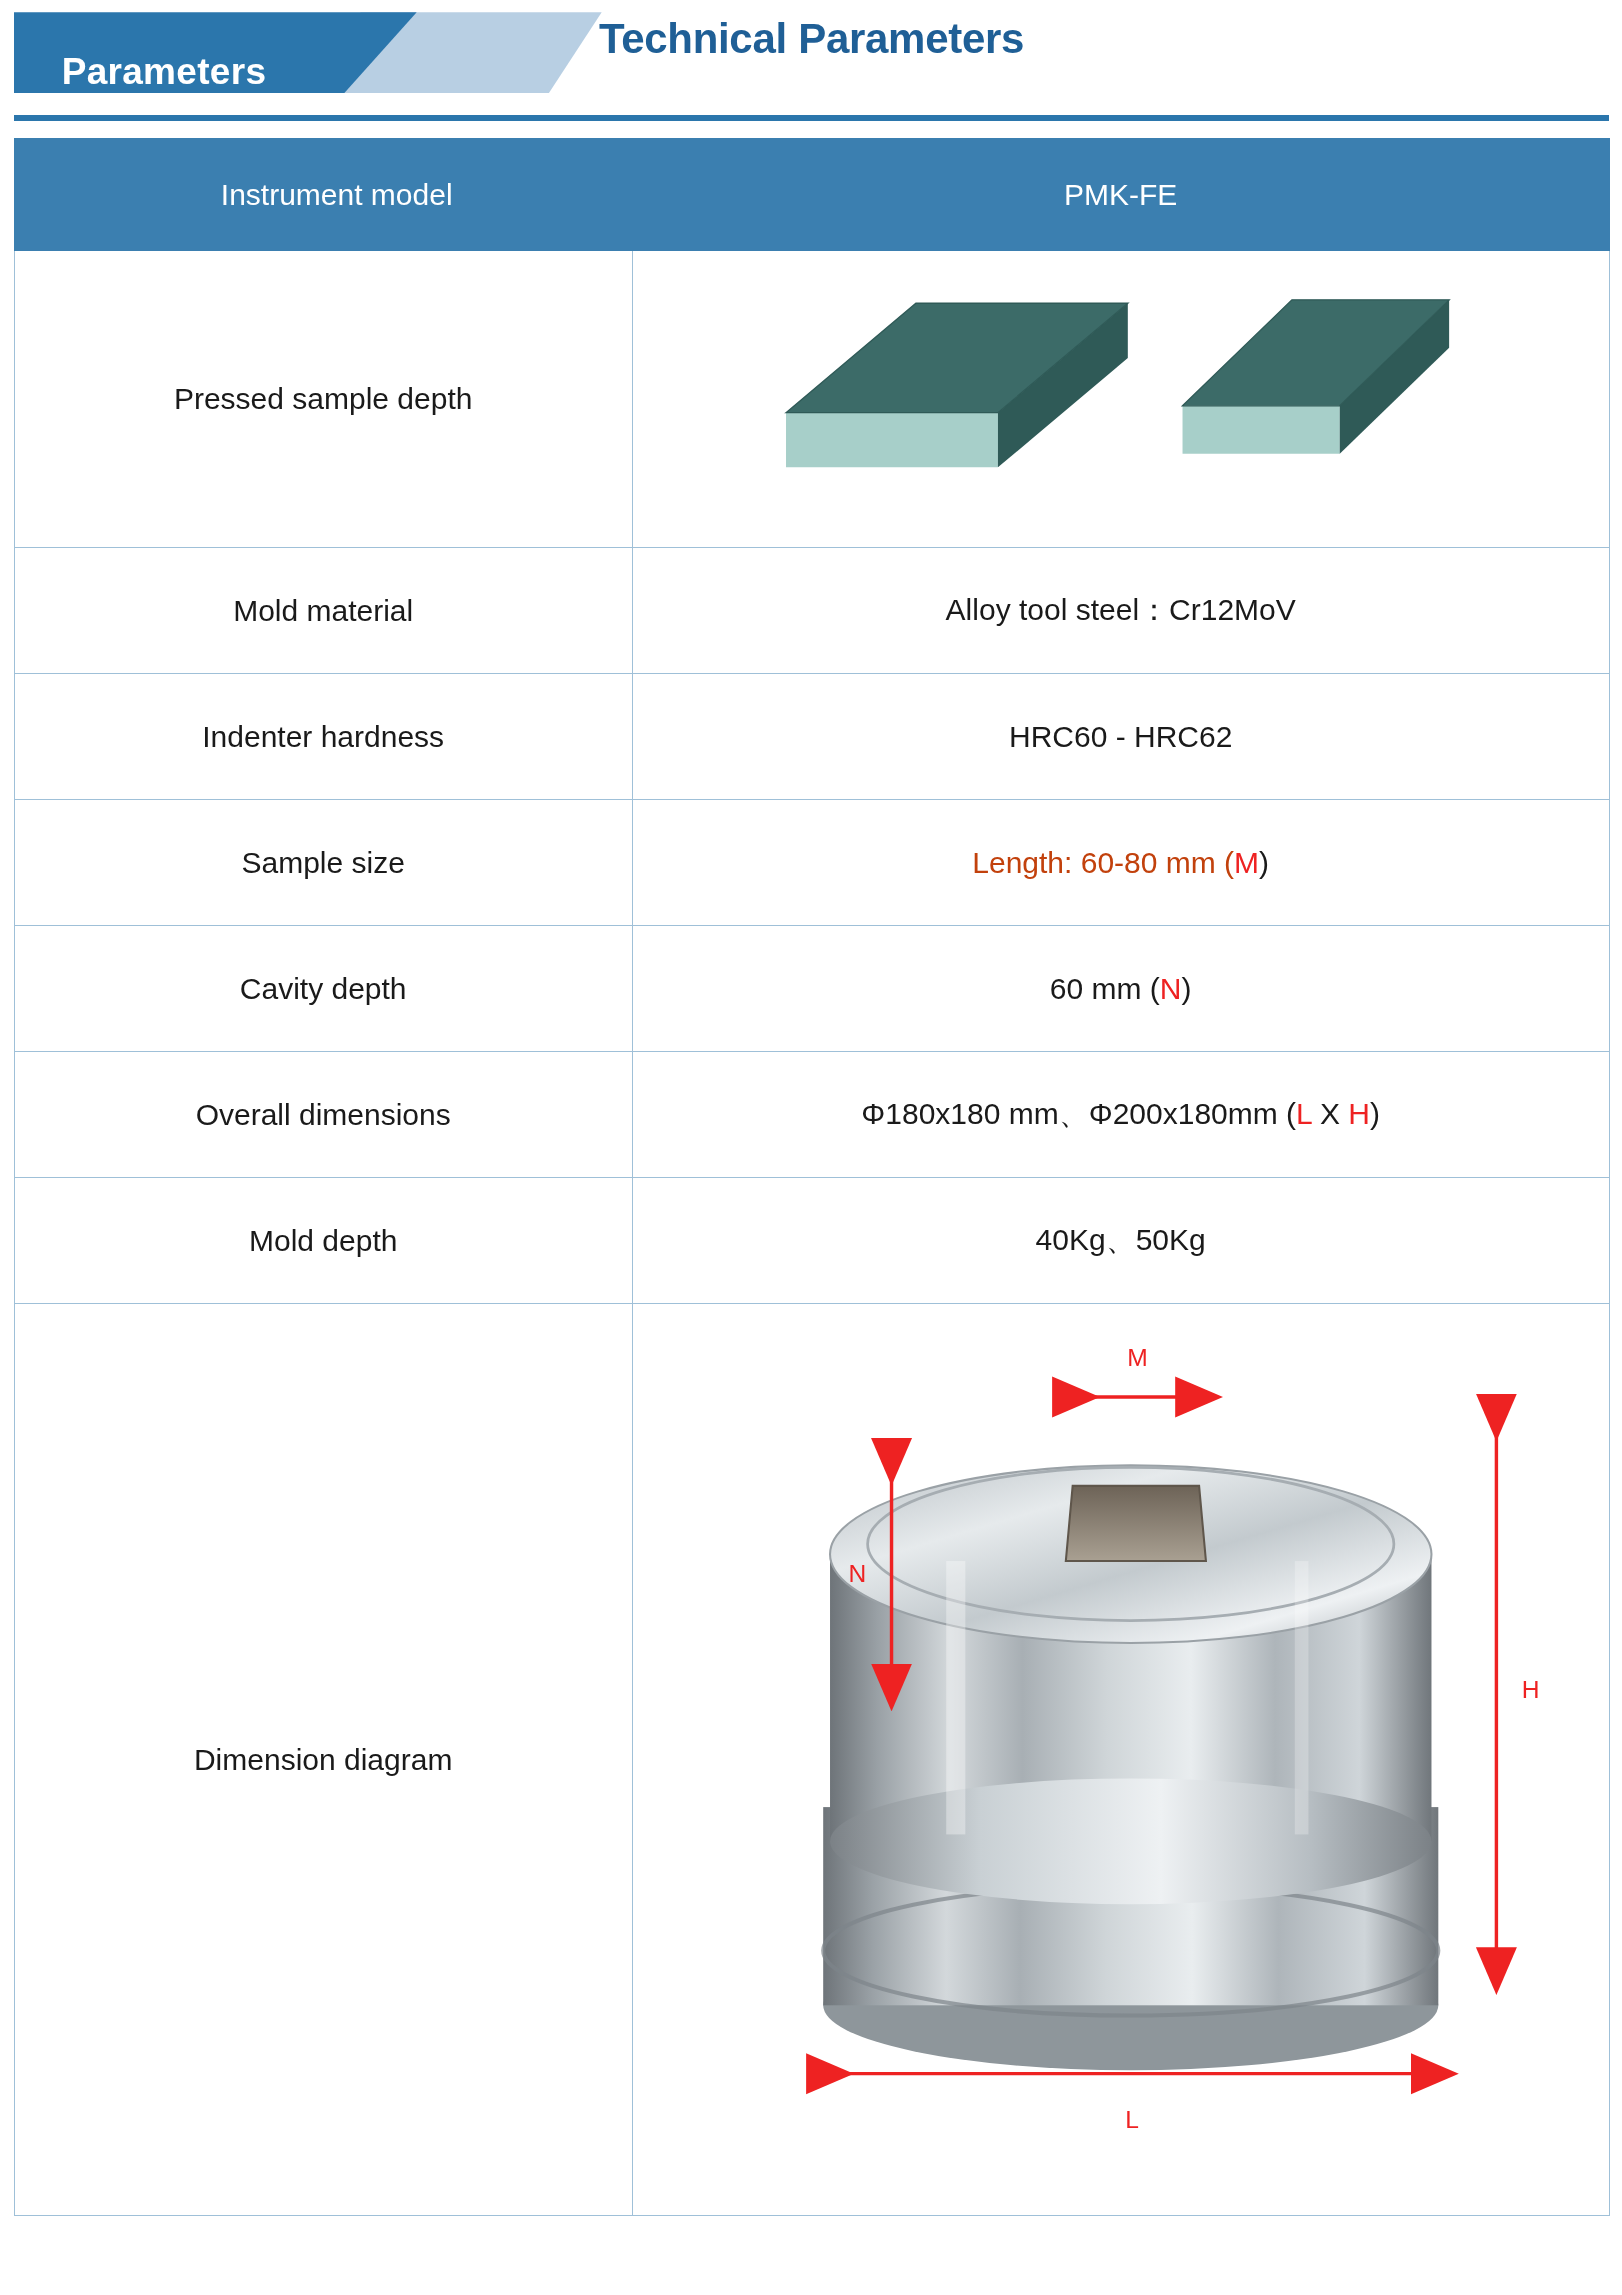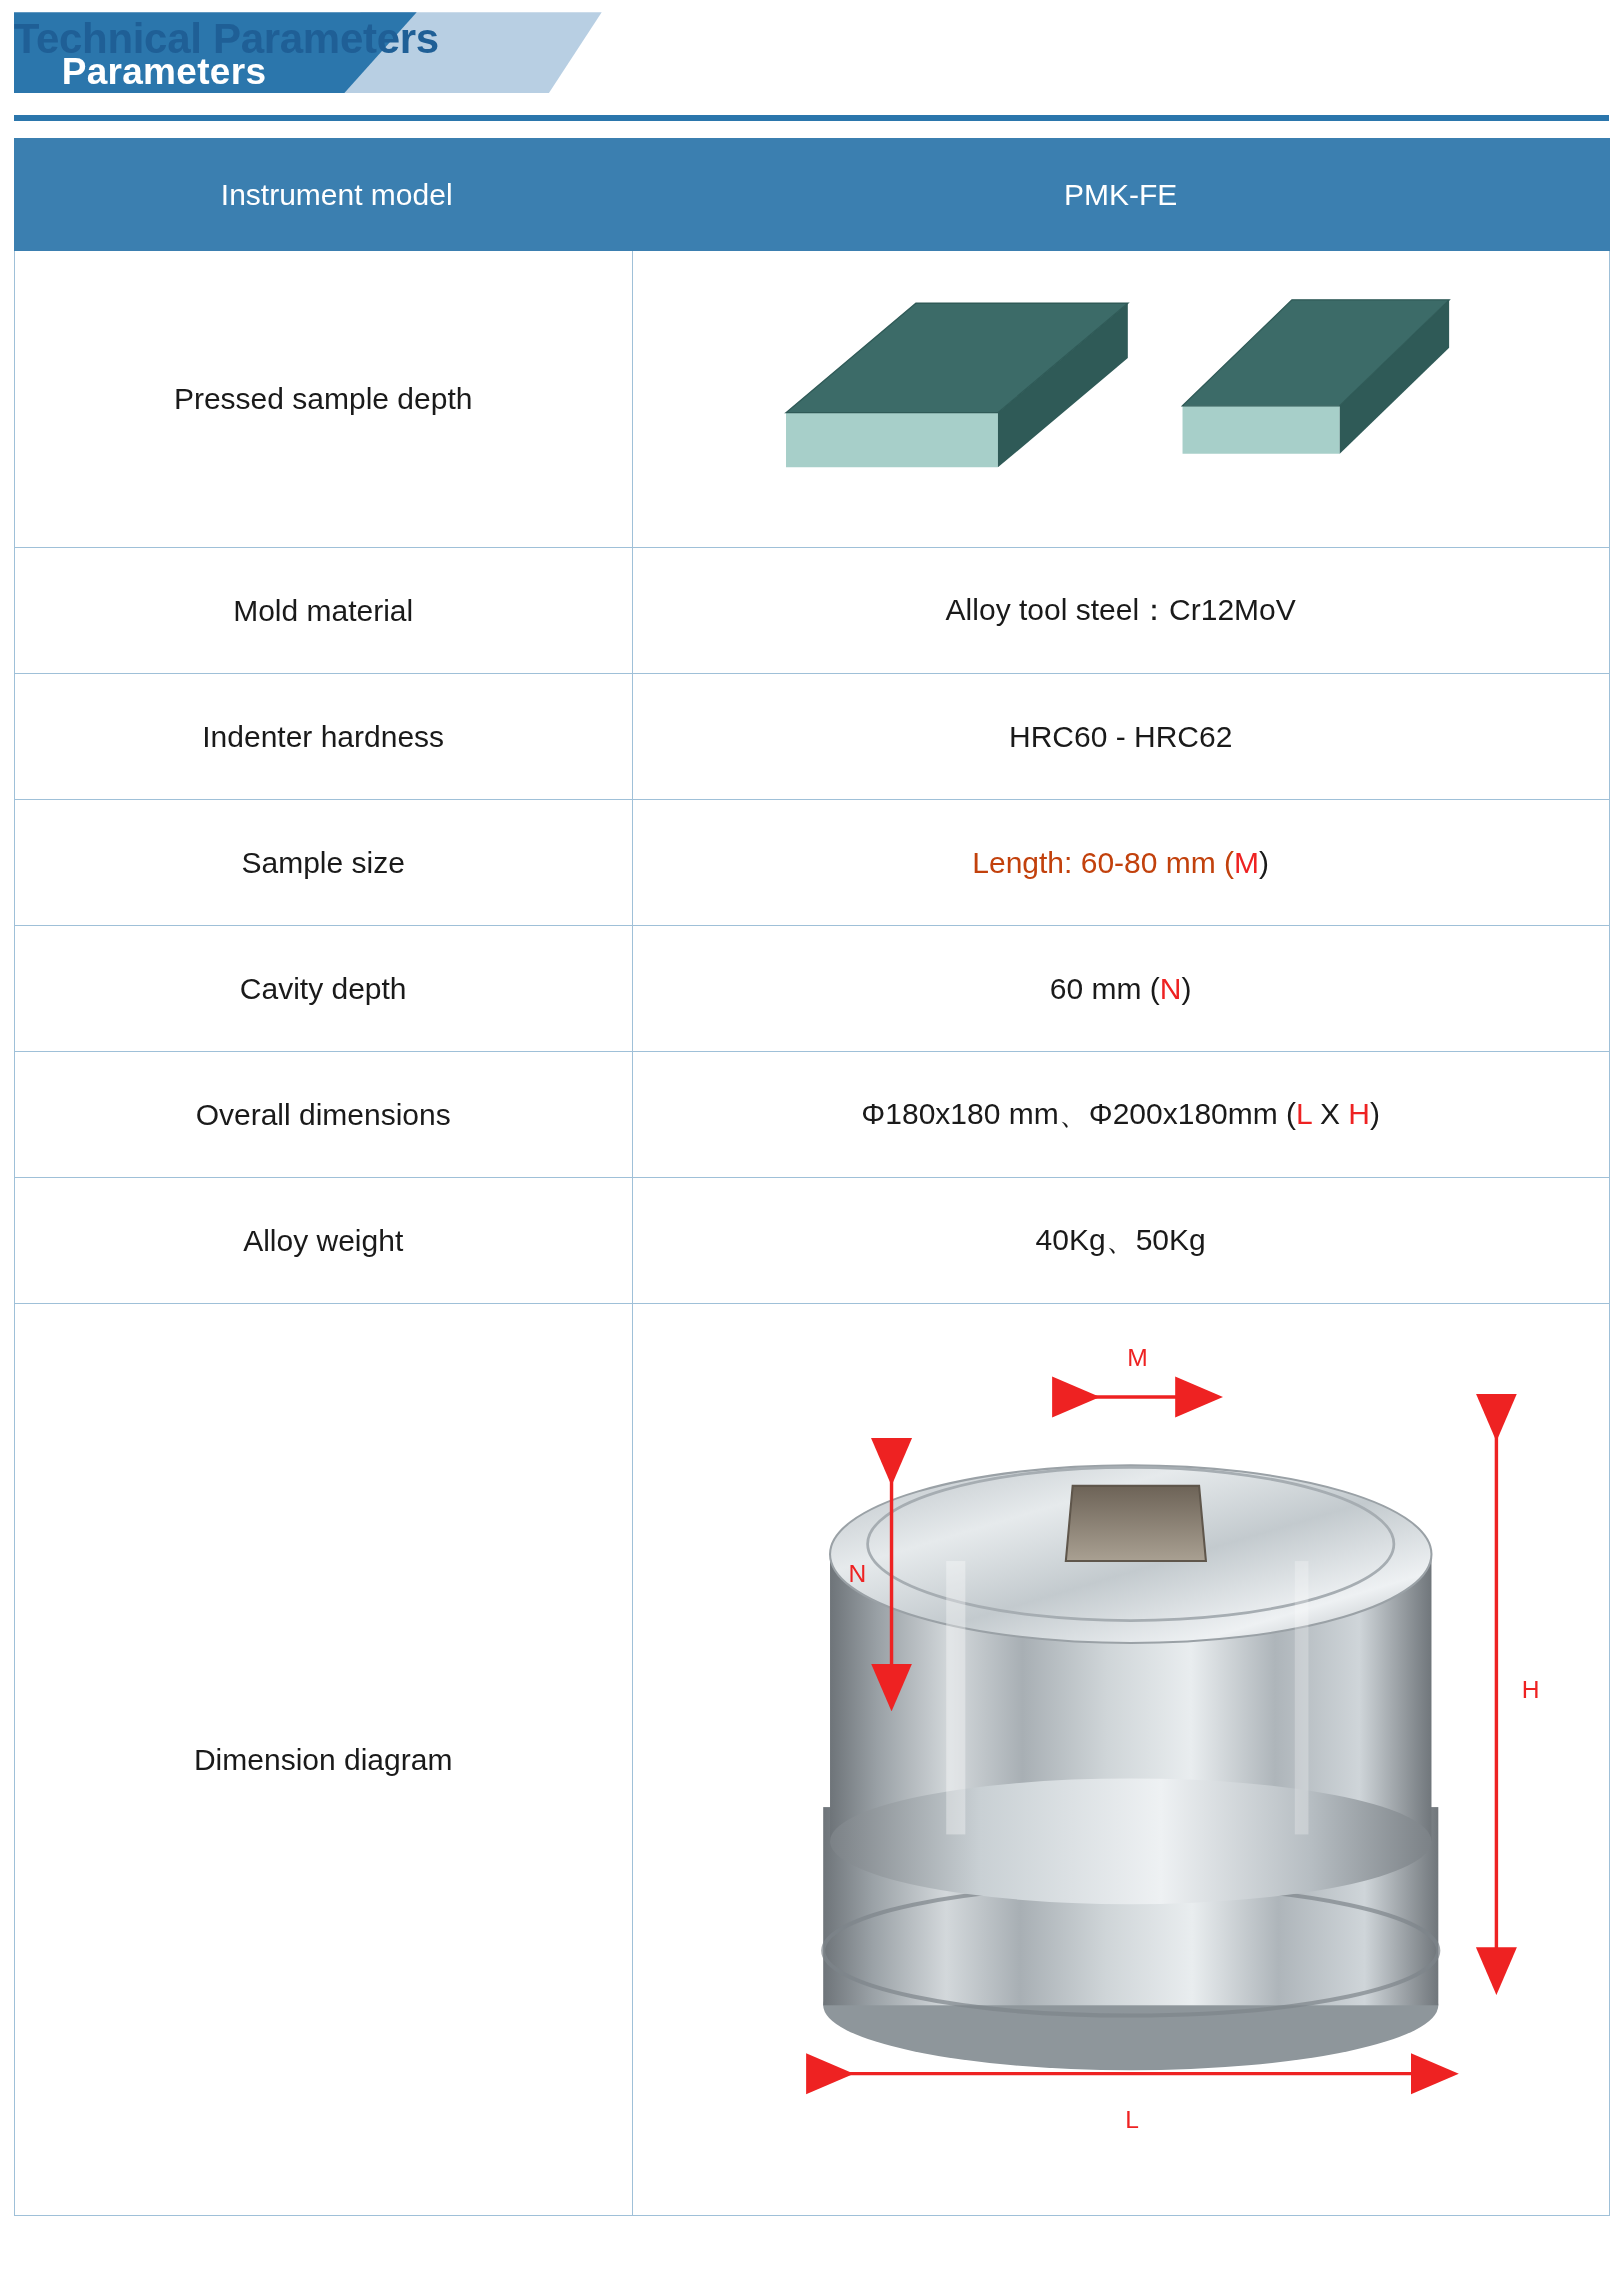--- a/index.html
+++ b/index.html
@@ -59,20 +59,21 @@
     width: 294px;
     background: #b8cfe3;
     clip-path: polygon(18% 0, 100% 0, 82% 100%, 0 100%);
     z-index: 2;
   }
   .header-title {
     position: absolute;
     left: 0;
     right: 0;
     top: 15px;
+    text-align: center;
     font-size: 42px;
     font-weight: bold;
     color: #1f5f96;
     letter-spacing: -0.3px;
     z-index: 4;
   }
   .header-rule {
     position: absolute;
     left: 0;
     right: 0;
@@ -198,21 +199,21 @@
       <td class="label-cell">Cavity depth</td>
       <td class="value-cell"><span style="color: rgb(26, 26, 26);">60 mm (</span><span style="color: rgb(238, 34, 34);">N</span><span style="color: rgb(26, 26, 26);">)</span></td>
     </tr>
 
     <tr class="r-normal">
       <td class="label-cell">Overall dimensions</td>
       <td class="value-cell"><span style="color: rgb(26, 26, 26);">Φ180x180 mm、Φ200x180mm (</span><span style="color: rgb(238, 34, 34);">L</span><span style="color: rgb(26, 26, 26);"> X </span><span style="color: rgb(238, 34, 34);">H</span><span style="color: rgb(26, 26, 26);">)</span></td>
     </tr>
 
     <tr class="r-normal">
-      <td class="label-cell">Alloy weight</td>
+      <td class="label-cell">Mold depth</td>
       <td class="value-cell">40Kg、50Kg</td>
     </tr>
 
     <tr class="r-diagram">
       <td class="label-cell">Dimension diagram</td>
       <td>
         <div class="diagram">
           <svg width="923" height="868" viewBox="0 0 1350 1270">
             <defs>
               <linearGradient id="bodyGrad" x1="0" y1="0" x2="1" y2="0">

